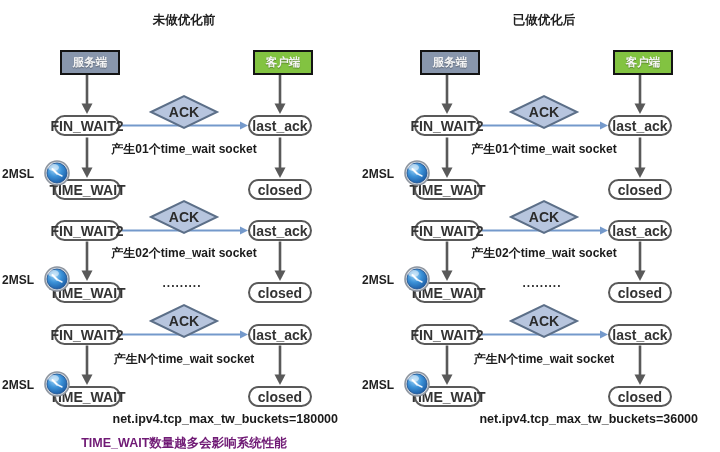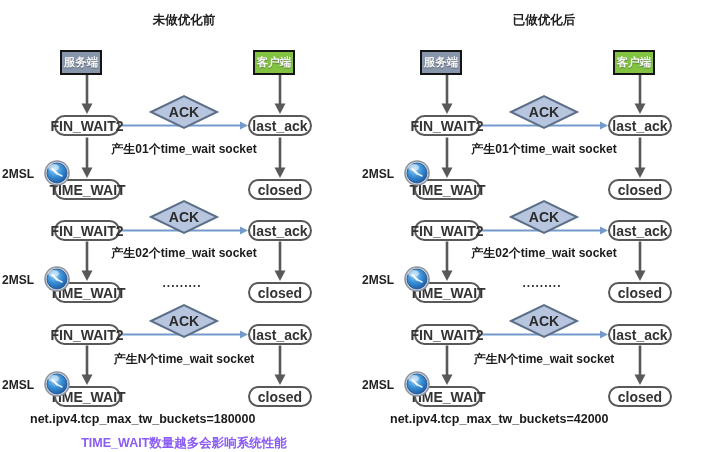--- a/index.html
+++ b/index.html
@@ -7,21 +7,21 @@
   body { font-family:"Liberation Sans","DejaVu Sans",sans-serif; }
   #stage { position:relative; width:720px; height:452px; background:#ffffff; overflow:hidden; }
   .panel { position:absolute; top:8px; width:360px; height:452px;padding-left:32px; }
   .panel-left  { left:0; }
   .panel-right { left:360px; }
   .svg-layer { position:absolute; left:0; top:0; width:360px; height:452px; }
 
   .diagram-title { position:absolute; left:104px; top:4px; width:160px; text-align:center;
       font-size:12.5px; font-weight:bold; color:#1f1f1f; }
 
-  .node-box { position:absolute; top:42px; width:42px; height:25px; border:2px solid #141414;
+  .node-box { position:absolute; top:42px; width:60px; height:25px; border:2px solid #141414;
       display:flex; align-items:center; justify-content:center;
       color:#f5f5f5; font-weight:bold; font-size:11.5px; text-shadow:0 1px 1px rgba(0,0,0,.35); }
   .server-box { left:60px;  background:#8896AC; }
   .client-box { left:253px; background:#82C341; }
 
   .st { position:absolute; height:21px; border:2.5px solid #595959; border-radius:11px;
       background:#ffffff; display:flex; align-items:center; justify-content:center;
       font-weight:bold; font-size:14px; color:#333333; letter-spacing:0; }
   .st-fin    { left:54px;  width:66px; }
   .st-tw     { left:54px;  width:67px; }
@@ -35,25 +35,25 @@
       font-size:12px; font-weight:bold; color:#1a1a1a; }
 
   .msl-label { position:absolute; left:2px; width:42px; height:14px;
       font-size:12px; font-weight:bold; color:#1f1f1f; }
 
   .clock { position:absolute; }
 
   .dots-label { position:absolute; left:132px; width:100px; top:268px; text-align:center;
       font-size:12px; font-weight:bold; color:#2b2b2b; letter-spacing:1px; }
 
-  .sysctl-text { position:absolute; left:30px; width:308px; top:404px; text-align:left;
+  .sysctl-text { position:absolute; left:30px; width:308px; top:404px; text-align:right;
       font-size:12.5px; font-weight:bold; color:#1a1a1a; }
 
   .caption-text { position:absolute; left:30px; width:308px; top:427px; text-align:center;
-      font-size:12.5px; font-weight:bold; color:#8b5cf6; }
+      font-size:12.5px; font-weight:bold; color:#701a75; }
 </style>
 </head>
 <body>
 
 <svg width="0" height="0" style="position:absolute">
   <defs>
     <radialGradient id="clockGrad" cx="38%" cy="32%" r="78%">
       <stop offset="0%" stop-color="#9fd4f7"></stop>
       <stop offset="45%" stop-color="#3c92d8"></stop>
       <stop offset="100%" stop-color="#16529b"></stop>
@@ -262,16 +262,16 @@
     <svg class="clock" style="left:43px;top:362px" width="28" height="28" viewBox="0 0 28 28">
       <circle cx="14" cy="14" r="12" fill="#cfd6de"></circle>
         <circle cx="14" cy="14" r="12" fill="none" stroke="#8e959f" stroke-width="1.6"></circle>
       <circle cx="14" cy="14" r="10" fill="url(#clockGrad)" stroke="#1b4f8f" stroke-width="0.8"></circle>
       <ellipse cx="10.5" cy="8.5" rx="5.5" ry="3.5" fill="#ffffff" opacity="0.5"></ellipse>
       <line x1="14" y1="14.5" x2="9.5" y2="10" stroke="#ffffff" stroke-width="2" stroke-linecap="round"></line>
       <line x1="14" y1="14.5" x2="19" y2="17" stroke="#eaf5ff" stroke-width="1.5" stroke-linecap="round"></line>
     </svg>
 
     <div class="dots-label">.........</div>
-    <div class="sysctl-text">net.ipv4.tcp_max_tw_buckets=42000</div>
+    <div class="sysctl-text">net.ipv4.tcp_max_tw_buckets=36000</div>
   </div>
 
 </div>
 
 </body></html>

